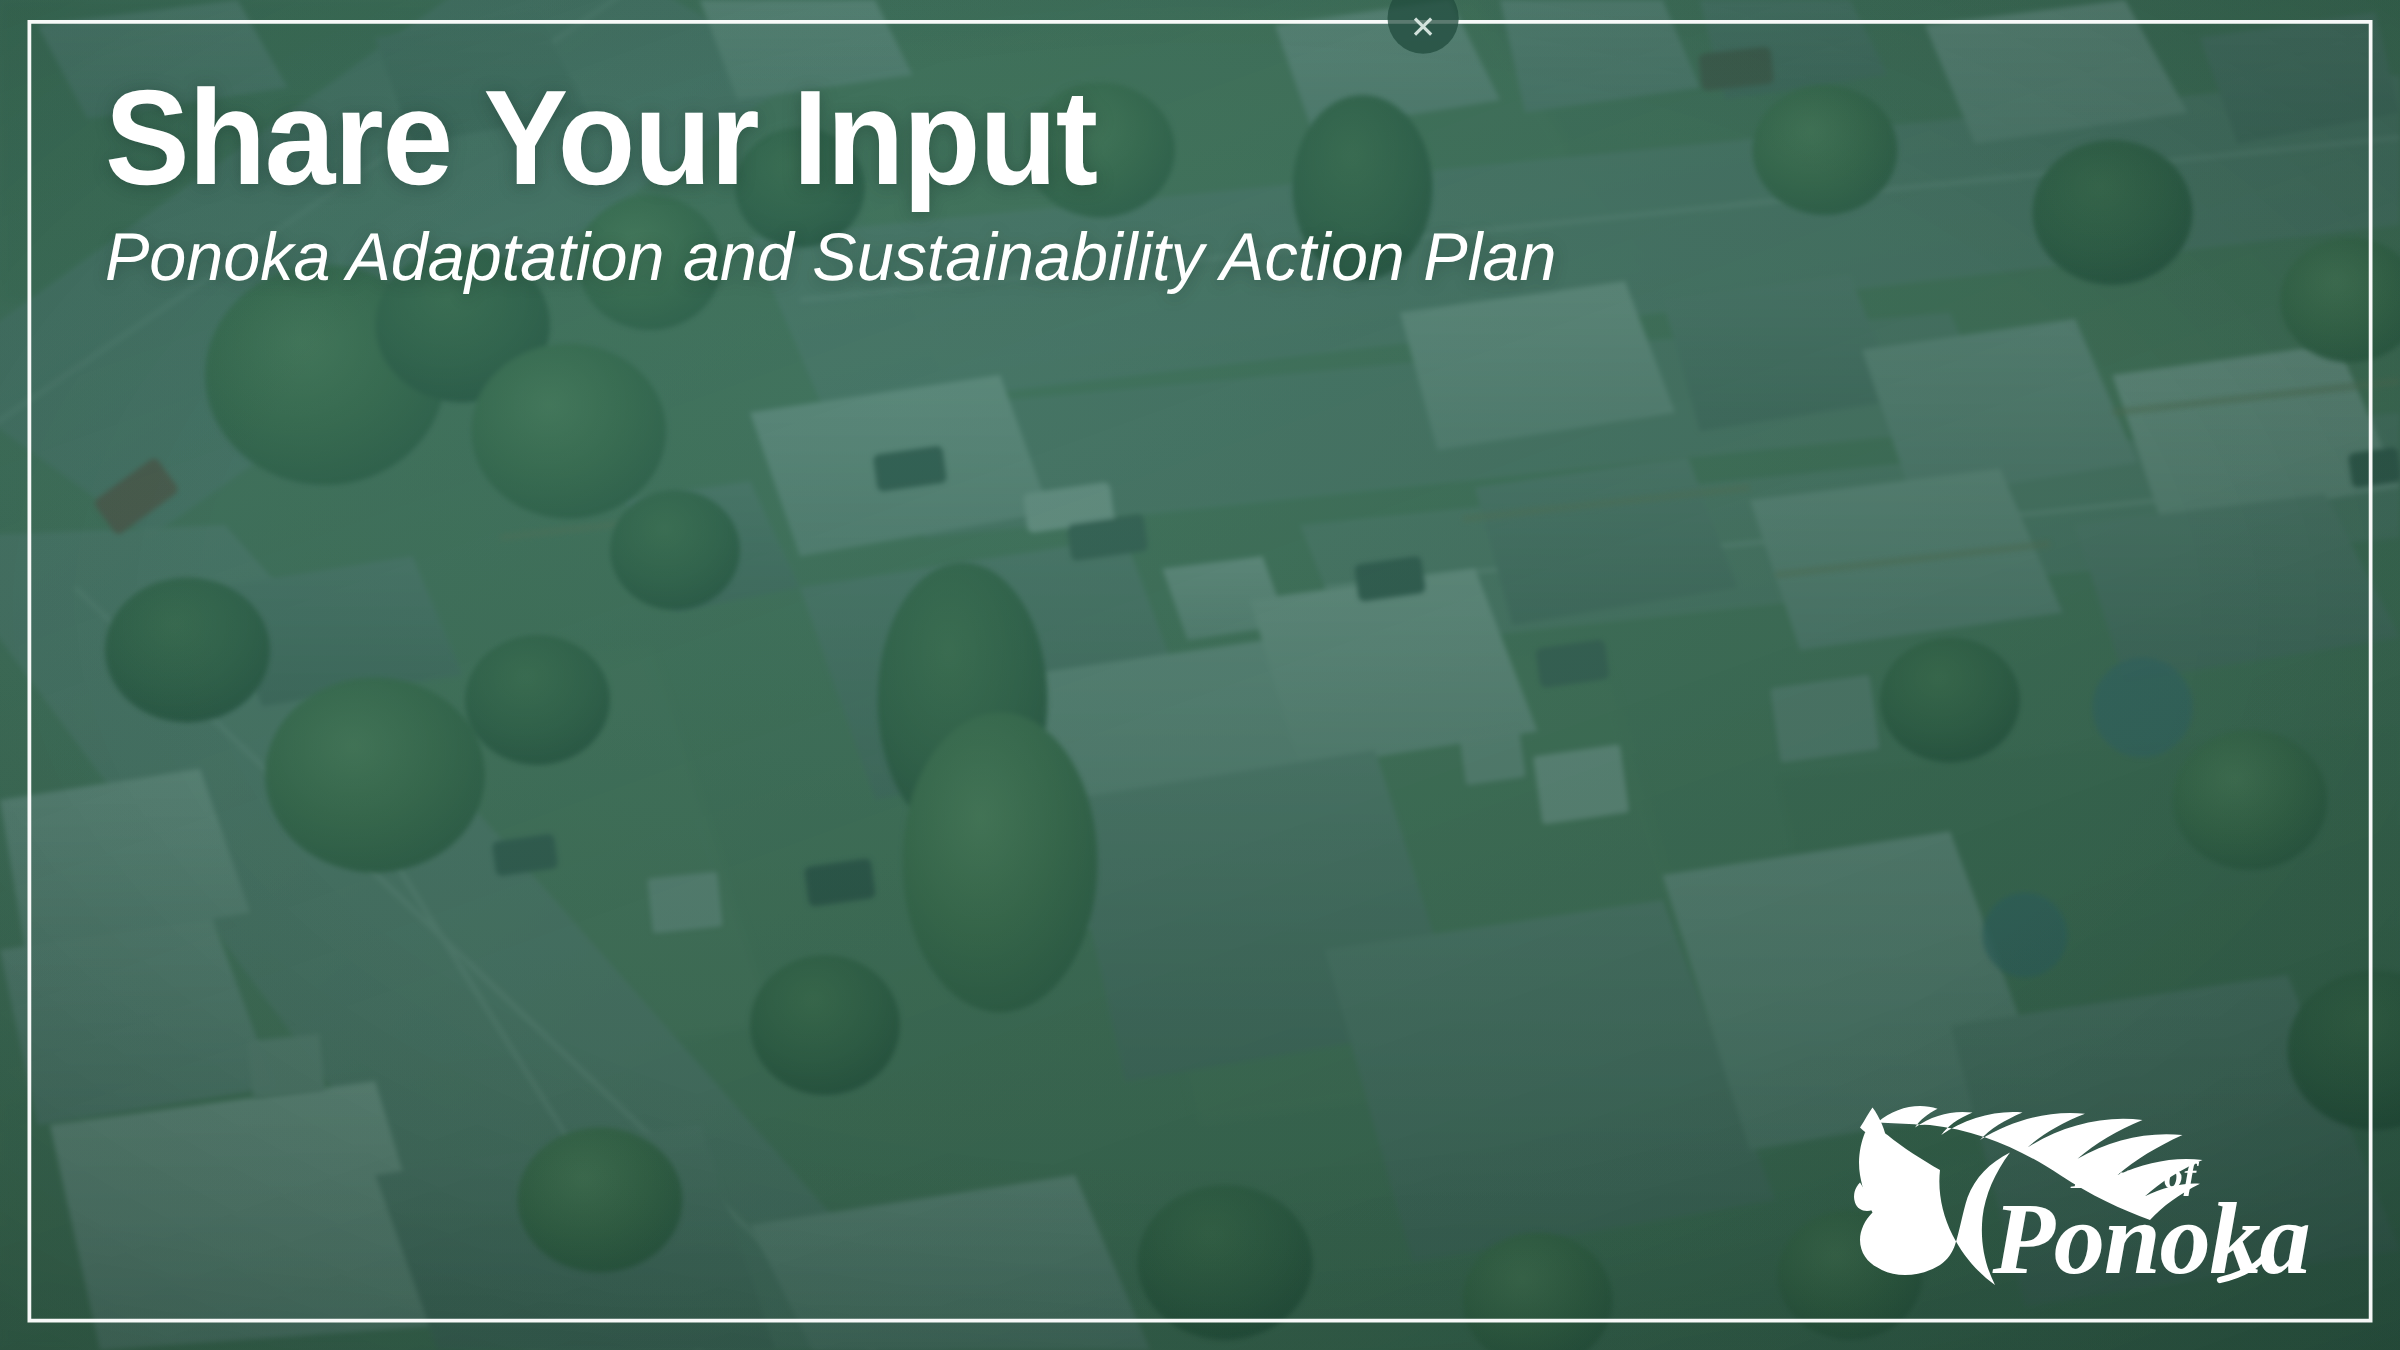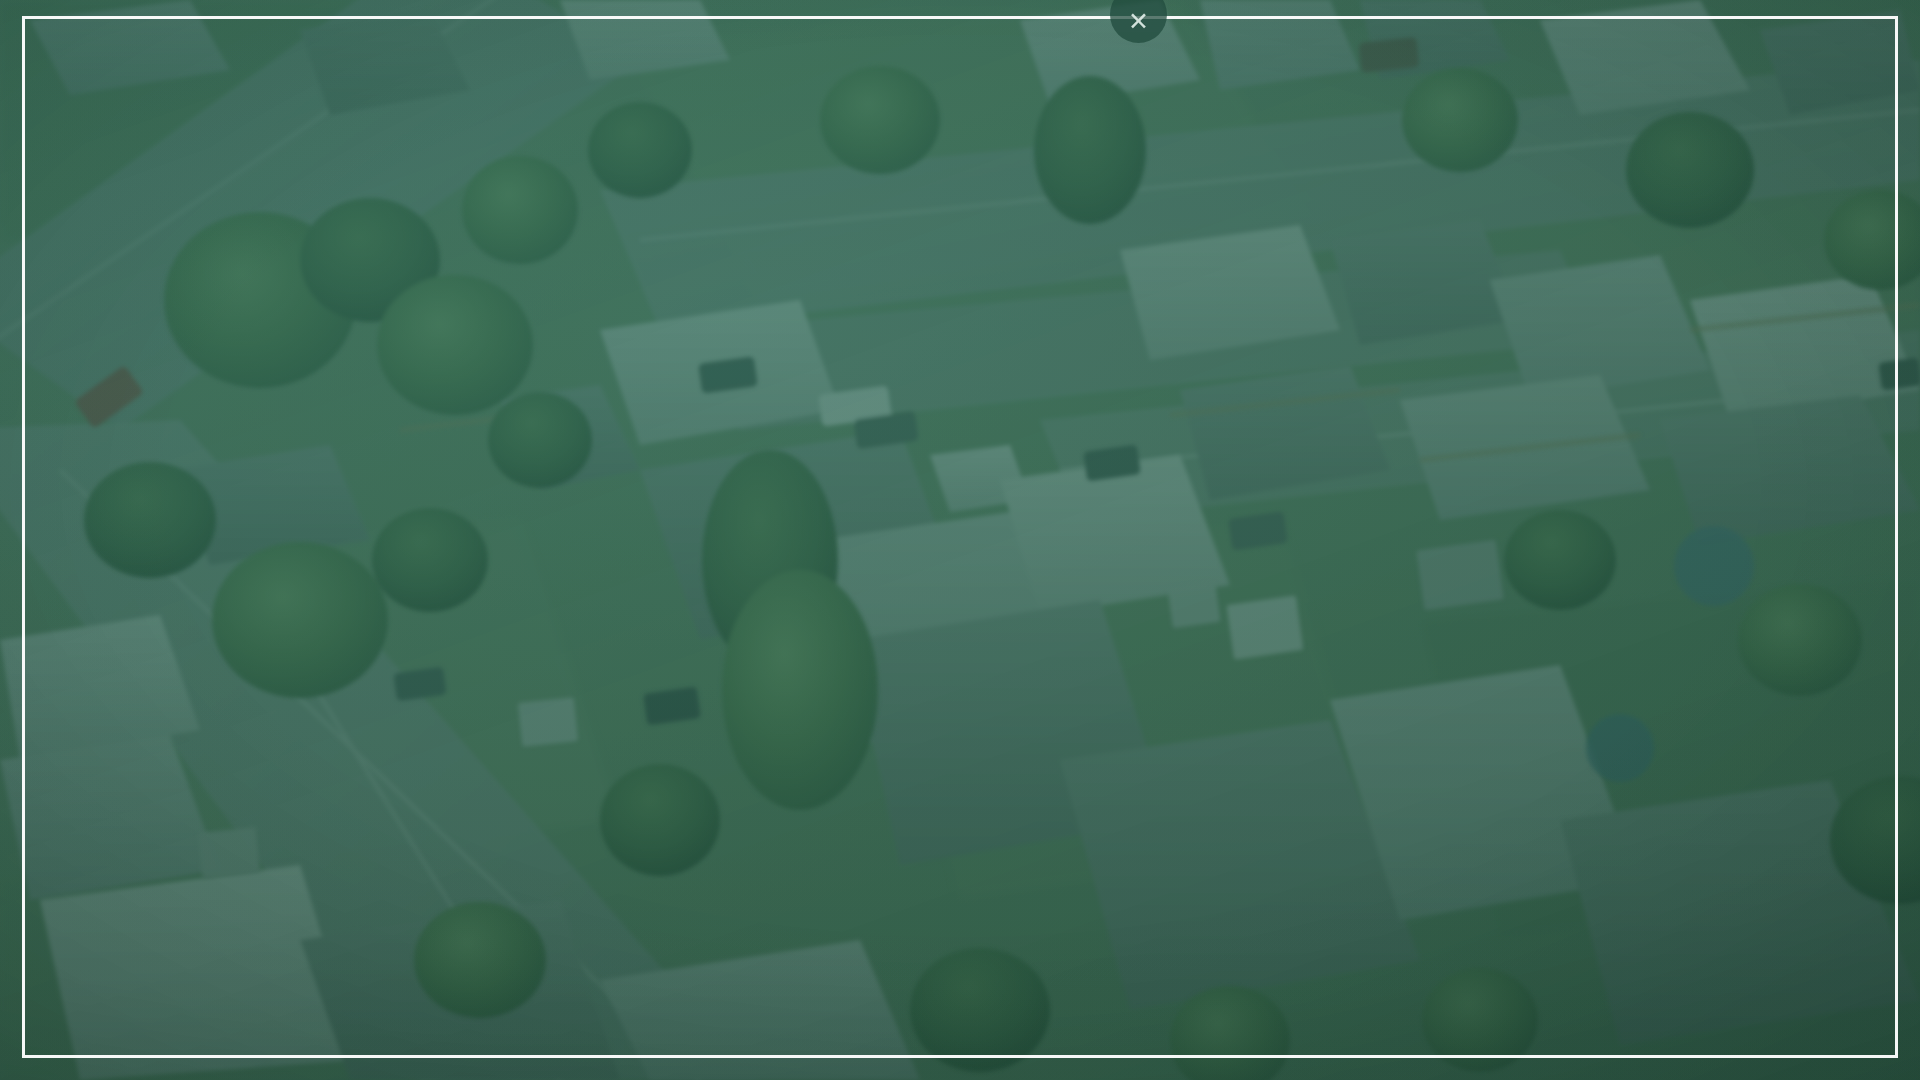--- a/index.html
+++ b/index.html
@@ -303,15 +303,56 @@
   <div class="tint"></div>
   <div class="tint2"></div>
   <div class="vignette"></div>
 
   <div class="frame"></div>
 
   <div class="close-btn">
     <span class="glyph">✕</span>
   </div>
 
-
+  <div class="headline">
+    <h1 class="title">Share Your Input</h1>
+    <h2 class="subtitle">Ponoka Adaptation and Sustainability Action Plan</h2>
+  </div>
+
+  <div class="logo">
+    <svg viewBox="0 0 420 220" aria-hidden="true">
+      <g fill="#ffffff">
+
+        <path d="M44,56 C58,44 76,40 92,45 C84,49 78,54 74,60 C88,50 104,46 120,48
+                 C108,53 100,59 95,66 C114,53 138,46 160,48 C146,54 134,61 126,70
+                 C152,54 182,46 210,49 C192,56 176,65 164,76 C192,58 226,50 256,54
+                 C236,62 218,73 204,85 C230,70 260,63 288,66 C268,75 250,86 236,98
+                 C258,88 282,83 304,86 C286,94 270,104 258,115 C272,108 288,104 302,105
+                 C286,113 272,123 262,134 C240,126 214,114 190,98 C160,78 124,62 86,58 Z"></path>
+
+        <path d="M40,44 C46,52 50,62 52,72 C44,70 36,66 30,60 C34,54 37,48 40,44 Z"></path>
+
+        <path d="M34,64 C30,74 28,86 30,98 C32,110 36,120 40,128
+                 C34,134 30,142 30,150 C30,160 36,168 44,172
+                 C50,176 58,178 66,178 C76,178 86,175 94,170
+                 C100,166 104,160 106,154 C110,142 112,128 116,116
+                 C122,100 134,88 150,80 C138,96 130,114 128,132
+                 C126,152 130,170 138,186 C124,176 112,162 104,146
+                 C96,130 92,112 94,94 C80,86 64,76 52,66
+                 C46,62 40,60 34,64 Z"></path>
+
+        <path d="M30,104 C26,108 24,114 26,120 C28,126 34,128 40,126
+                 C38,118 34,110 30,104 Z"></path>
+      </g>
+
+      <g fill="#ffffff">
+        <text x="196" y="108" font-family="'Liberation Serif', serif" font-style="italic" font-weight="700" font-size="30" letter-spacing="0.5">Town of</text>
+      </g>
+
+      <g fill="#ffffff">
+        <text x="136" y="176" font-family="'Liberation Serif', serif" font-style="italic" font-weight="700" font-size="82" letter-spacing="-1">Ponoka</text>
+      </g>
+
+      <path d="M318,182 C336,178 350,170 356,160" stroke="#ffffff" stroke-width="5" fill="none" stroke-linecap="round"></path>
+    </svg>
+  </div>
 
 </div>
 
 </body></html>

